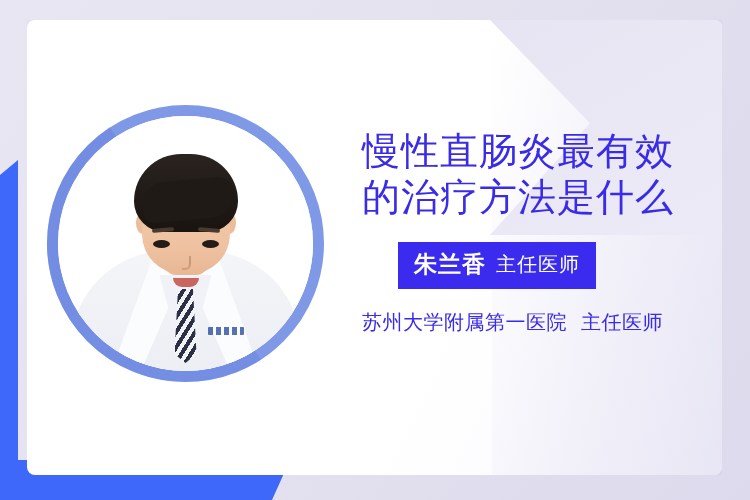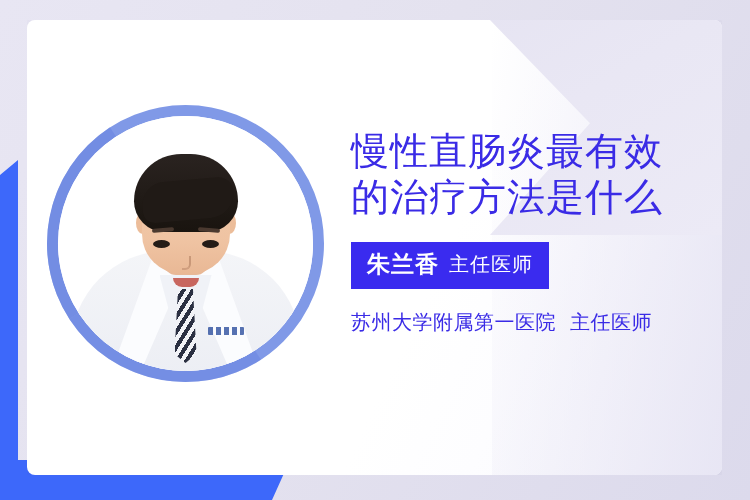--- a/index.html
+++ b/index.html
@@ -187,38 +187,39 @@
   }
   .p-mouth{
     position:absolute; left:50%; margin-left:-13px; top:162px;
     width:26px; height:9px;
     background:#c8665f; border-radius:0 0 14px 14px;
   }
 
   
   .col{
     position:absolute;
-    left:351px; top:128px;
+    left:362px; top:128px;
     width:350px;
   }
   .title{
     font-size:38px;
     line-height:46px;
     letter-spacing:1px;
     color:#3a2be6;
     font-weight:400;
     white-space:pre-line;
   }
   .badge{
     display:inline-block;
     margin-top:22px;
     padding:7px 16px 9px 16px;
     background:#3a2bef;
     color:#ffffff;
     white-space:nowrap;
+    margin-left:36px;
   }
   .badge .bname{
     font-size:23px;
     font-weight:bold;
     letter-spacing:1px;
     vertical-align:middle;
   }
   .badge .brole{
     font-size:20px;
     font-weight:400;

